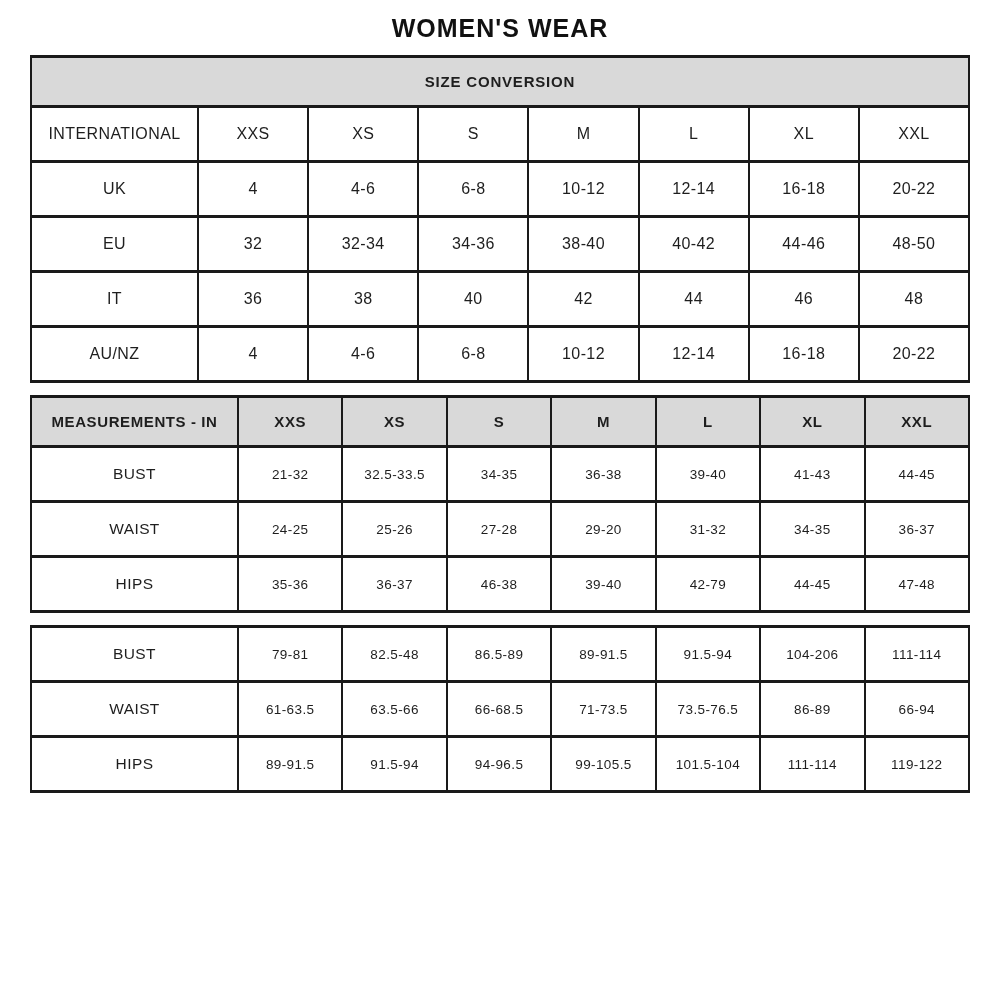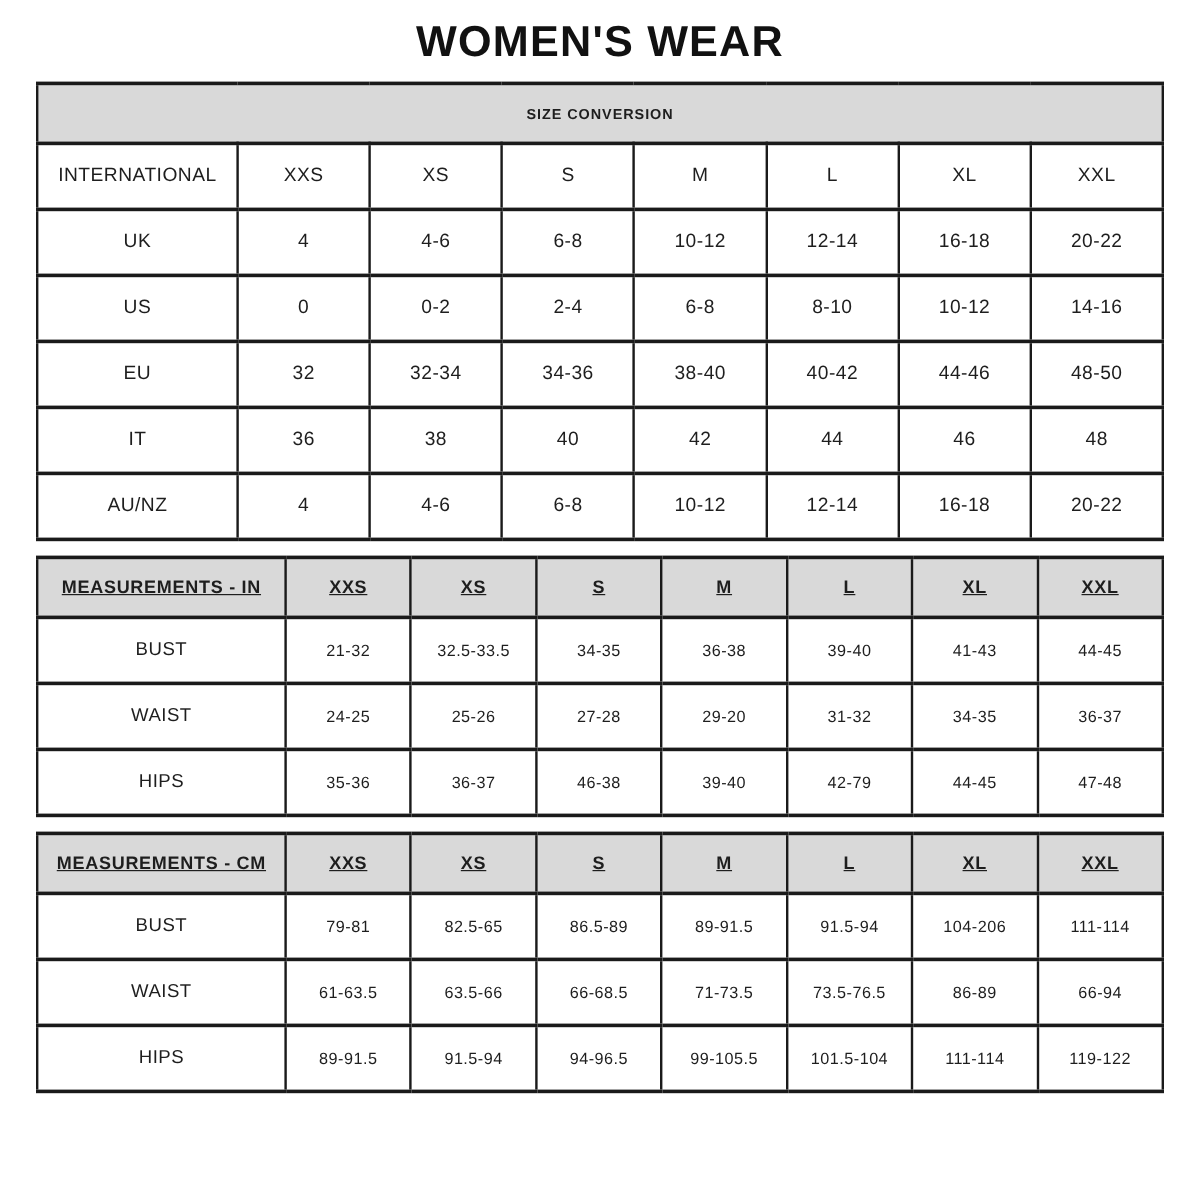--- a/index.html
+++ b/index.html
@@ -11,21 +11,21 @@
   }
   .page {
     width: 1000px;
     height: 1000px;
     box-sizing: border-box;
     padding: 12px 30px 14px 30px;
     background: #ffffff;
   }
   .page-title {
     text-align: center;
-    font-size: 36px;
+    font-size: 25px;
     font-weight: 700;
     letter-spacing: 1px;
     margin: 2px 0 12px 0;
     color: #111111;
   }
   table {
     border-collapse: collapse;
     width: 940px;
     table-layout: fixed;
     margin-bottom: 12px;
@@ -39,26 +39,26 @@
     vertical-align: middle;
     padding: 0 4px;
     box-sizing: border-box;
     background: #ffffff;
     letter-spacing: 0.4px;
   }
   .gray { background: #d9d9d9; }
 
   
   .tbl-conv td { height: 55px; font-size: 16px; }
-  .tbl-conv .title-row td { height: 50px; font-size: 12px; font-weight: 700; letter-spacing: 0.8px; margin-left: 48px; }
+  .tbl-conv .title-row td { height: 50px; font-size: 15px; font-weight: 700; letter-spacing: 0.8px; margin-left: 48px; }
   .tbl-conv col.label-col { width: 167px; }
 
   
   .tbl-meas td { height: 55px; font-size: 13.5px; }
-  .tbl-meas .head-row td { height: 50px; font-size: 15px; font-weight: 700; letter-spacing: 0.6px; text-decoration: underline; }
+  .tbl-meas .head-row td { height: 50px; font-size: 15px; font-weight: 700; letter-spacing: 0.6px; }
   .tbl-meas td.row-label { font-size: 15.5px; }
   .tbl-meas col.label-col { width: 207px; }
 </style>
 </head>
 <body>
 
 <div class="page">
 
   <div class="page-title">WOMEN'S WEAR</div>
 
@@ -89,30 +89,20 @@
     </tr>
     <tr>
       <td>UK</td>
       <td>4</td>
       <td>4-6</td>
       <td>6-8</td>
       <td>10-12</td>
       <td>12-14</td>
       <td>16-18</td>
       <td>20-22</td>
-    </tr>
-    <tr>
-      <td>US</td>
-      <td>0</td>
-      <td>0-2</td>
-      <td>2-4</td>
-      <td>6-8</td>
-      <td>8-10</td>
-      <td>10-12</td>
-      <td>14-16</td>
     </tr>
     <tr>
       <td>EU</td>
       <td>32</td>
       <td>32-34</td>
       <td>34-36</td>
       <td>38-40</td>
       <td>40-42</td>
       <td>44-46</td>
       <td>48-50</td>
@@ -200,34 +190,24 @@
       <col class="label-col">
         <col>
         <col>
         <col>
         <col>
         <col>
         <col>
         <col>
     </colgroup>
     <tbody>
-        <tr class="head-row">
-      <td class="gray">MEASUREMENTS - CM</td>
-      <td class="gray">XXS</td>
-      <td class="gray">XS</td>
-      <td class="gray">S</td>
-      <td class="gray">M</td>
-      <td class="gray">L</td>
-      <td class="gray">XL</td>
-      <td class="gray">XXL</td>
-    </tr>
     <tr>
       <td class="row-label">BUST</td>
       <td>79-81</td>
-      <td>82.5-65</td>
+      <td>82.5-48</td>
       <td>86.5-89</td>
       <td>89-91.5</td>
       <td>91.5-94</td>
       <td>104-206</td>
       <td>111-114</td>
     </tr>
     <tr>
       <td class="row-label">WAIST</td>
       <td>61-63.5</td>
       <td>63.5-66</td>

